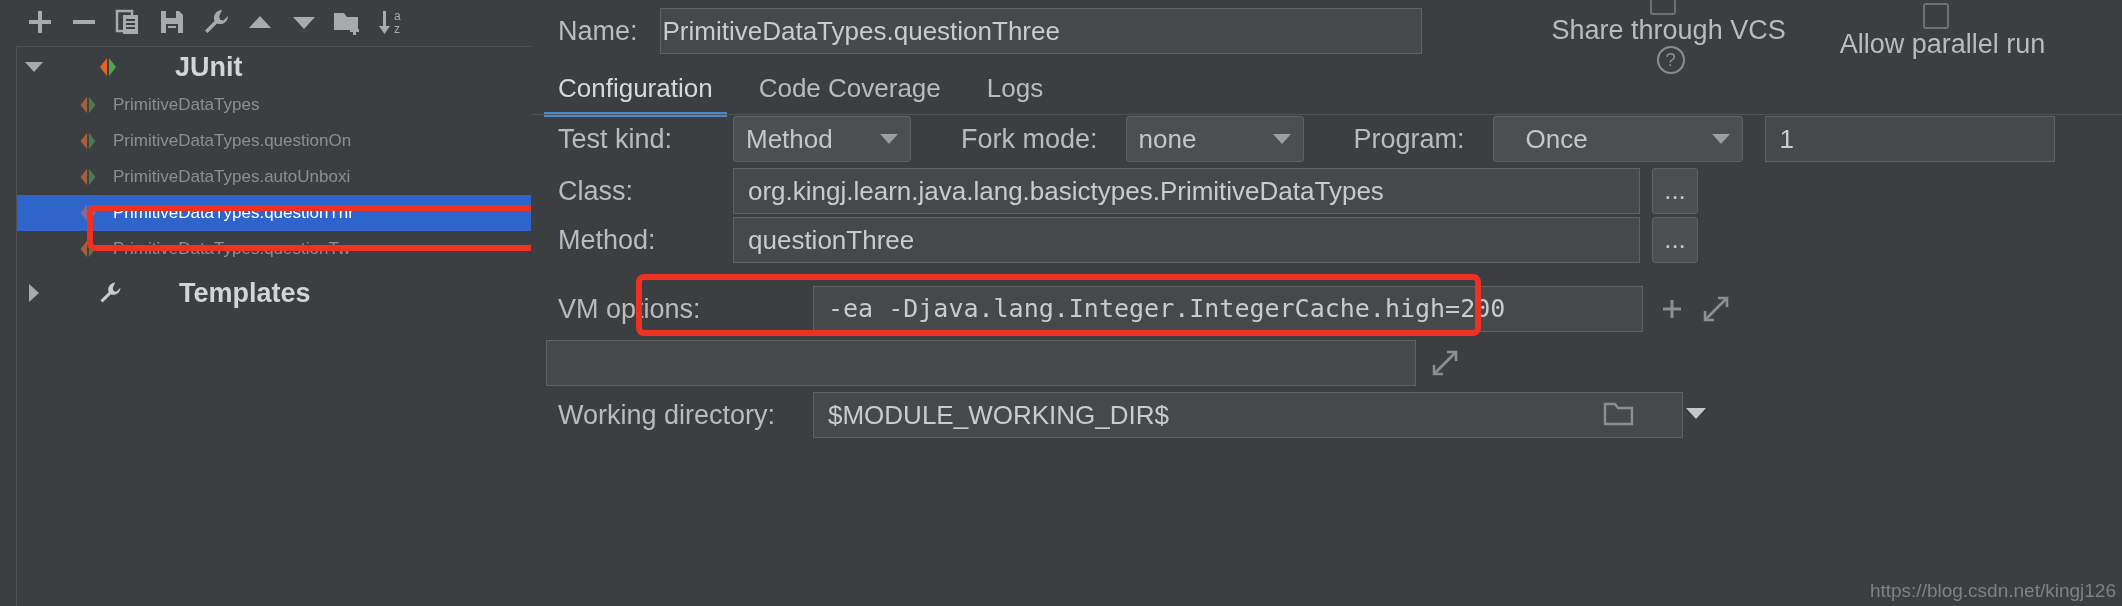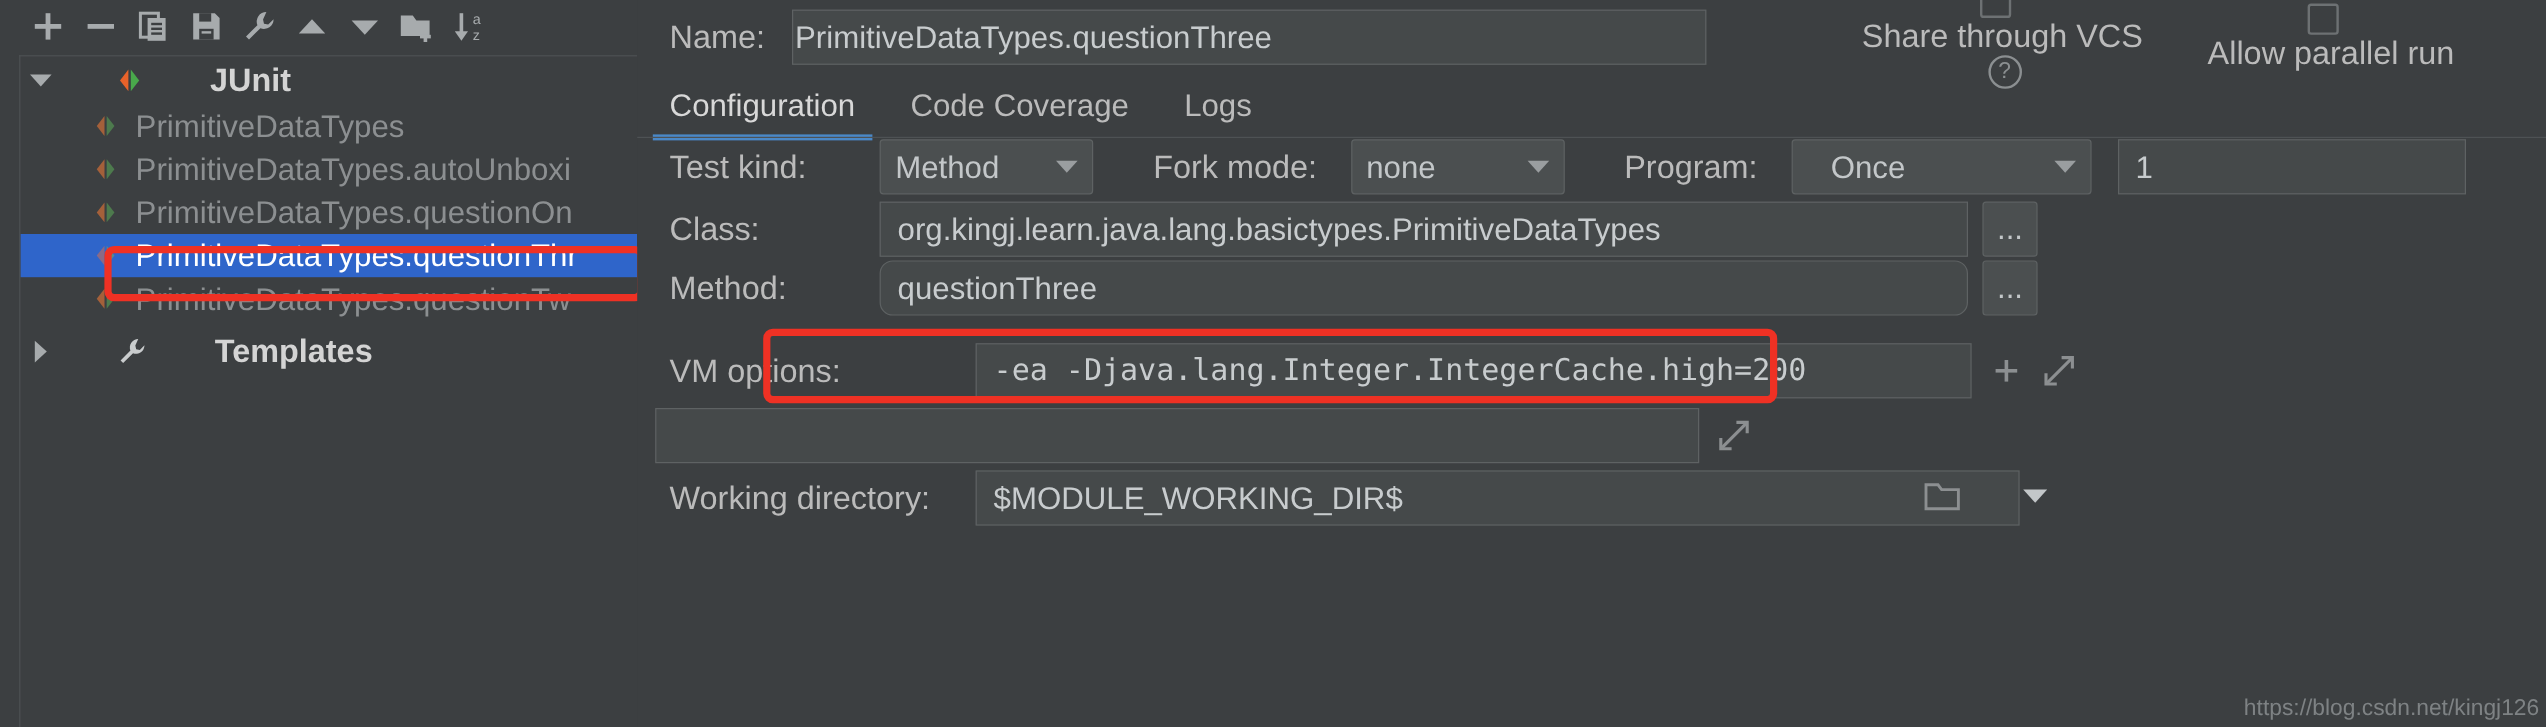--- a/index.html
+++ b/index.html
@@ -30,21 +30,21 @@
     position: absolute; left: 16px; top: 46px; width: 515px; height: 560px;
     background: #3c3f41;
     border-top: 1px solid #4e5254;
     border-left: 1px solid #4e5254;
     overflow: hidden;
   }
   .tree-row {
     position: relative; height: 36px;
     display: flex; align-items: center;
     white-space: nowrap;
-    font-size: 26px;
+    font-size: 17px;
     color: #8c8f91;
   }
   .tree-row.root-row { color: #d4d4d4; font-weight: bold; font-size: 27px; height: 40px; gap: 42px;}
   .tree-row.selected { background: #2f65ca; color: #ffffff; }
   .tree-row.selected .tree-label { color: #ffffff; }
   .tw-arrow {
     width: 34px; display: flex; align-items: center; justify-content: center;
     flex: 0 0 34px;
   }
   .tri-down { width: 0; height: 0; border-left: 9px solid transparent; border-right: 9px solid transparent; border-top: 10px solid #a7abad; }
@@ -247,32 +247,32 @@
       </div>
 
       <div class="tree-row">
         <span class="tree-indent"></span>
         <span class="junit-icon">
           <svg width="24" height="24" viewBox="0 0 26 26">
             <path d="M12 4 L12 22 L5 13 Z" fill="#a4603a"></path>
             <path d="M14 4 L14 22 L21 13 Z" fill="#4d7a4d"></path>
           </svg>
         </span>
-        <span class="tree-label">PrimitiveDataTypes.autoUnboxi</span>
+        <span class="tree-label">PrimitiveDataTypes.questionOn</span>
       </div>
 
       <div class="tree-row">
         <span class="tree-indent"></span>
         <span class="junit-icon">
           <svg width="24" height="24" viewBox="0 0 26 26">
             <path d="M12 4 L12 22 L5 13 Z" fill="#a4603a"></path>
             <path d="M14 4 L14 22 L21 13 Z" fill="#4d7a4d"></path>
           </svg>
         </span>
-        <span class="tree-label">PrimitiveDataTypes.questionOn</span>
+        <span class="tree-label">PrimitiveDataTypes.autoUnboxi</span>
       </div>
 
       <div class="tree-row selected">
         <span class="tree-indent"></span>
         <span class="junit-icon">
           <svg width="24" height="24" viewBox="0 0 26 26">
             <path d="M12 4 L12 22 L5 13 Z" fill="#8a6a86"></path>
             <path d="M14 4 L14 22 L21 13 Z" fill="#5e8a8a"></path>
           </svg>
         </span>
@@ -354,21 +354,21 @@
       </div>
 
       <div class="frow" style="left:0; top:52px;">
         <span class="flabel" style="width:175px; margin-left:27px;">Class:</span>
         <div class="tfield" style="width:907px;">org.kingj.learn.java.lang.basictypes.PrimitiveDataTypes</div>
         <div class="ellipsis-btn">...</div>
       </div>
 
       <div class="frow" style="left:0; top:101px;">
         <span class="flabel" style="width:175px; margin-left:27px;">Method:</span>
-        <div class="tfield" style="width:907px;border-radius:11px;">questionThree</div>
+        <div class="tfield" style="width:907px;">questionThree</div>
         <div class="ellipsis-btn">...</div>
       </div>
 
       <div class="frow" style="left:0; top:170px;">
         <span class="flabel" style="width:175px; margin-left:27px;">VM options:</span>
         <div class="tfield mono" style="width:830px; margin-left:80px;">-ea -Djava.lang.Integer.IntegerCache.high=200</div>
         <span class="plus-ic">
           <svg width="30" height="30" viewBox="0 0 30 30">
               <rect x="13.5" y="6" width="3" height="18" fill="#8c8f91"></rect>
               <rect x="6" y="13.5" width="18" height="3" fill="#8c8f91"></rect>

